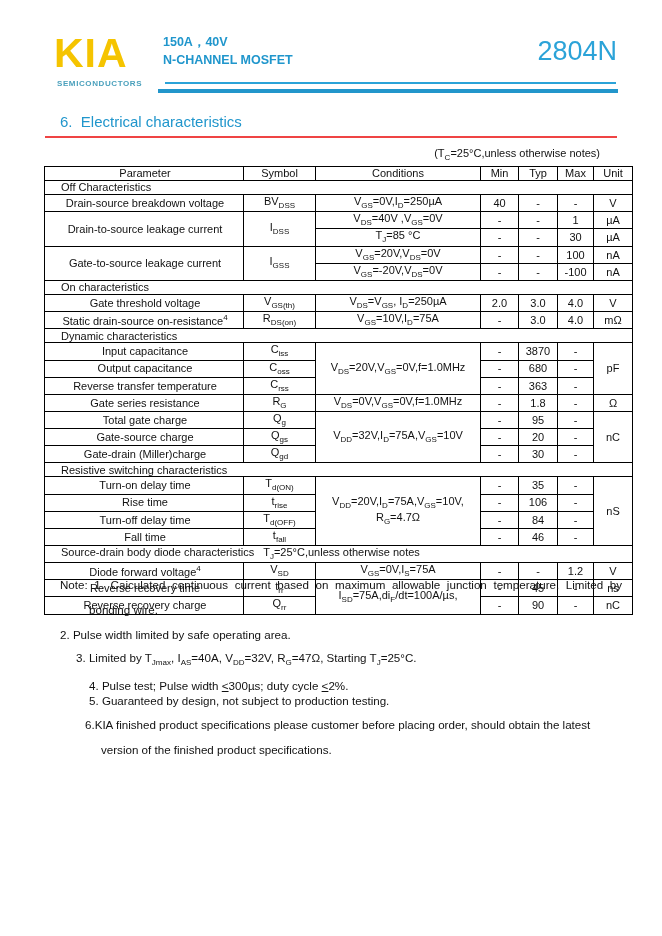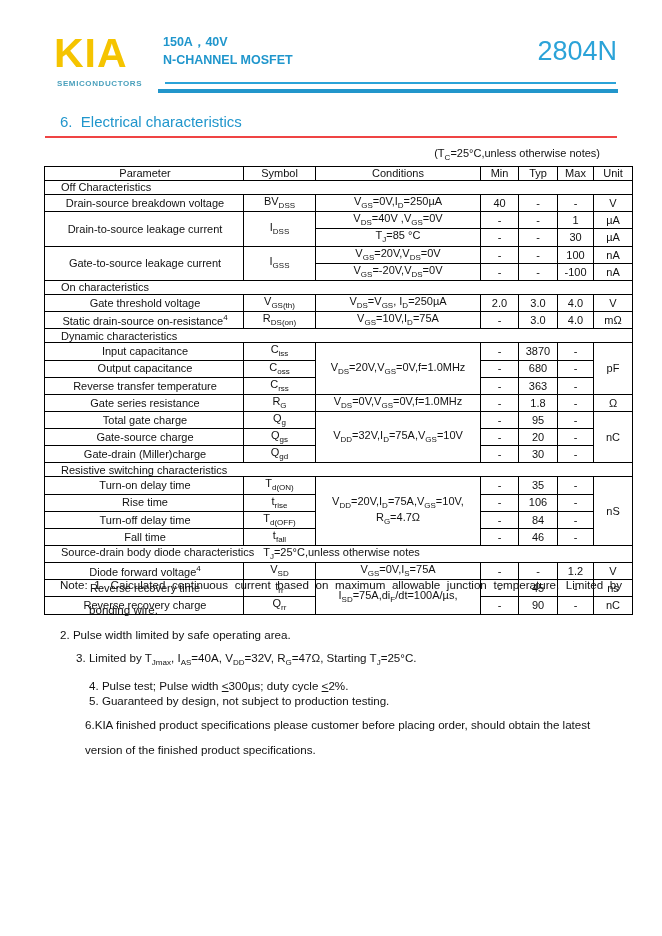--- a/index.html
+++ b/index.html
@@ -61,21 +61,21 @@
   
   .notes { position:absolute; left:60px; right:40px; top:555px; font-size:11.6px; color:#111; }
   .nline { line-height:15px;margin-top:22px; }
   .n1 { text-align:justify; text-align-last:justify; }
   .n2 { margin-left:29px; margin-top:10px; }
   .n3 { margin-top:10px; }
   .n4 { margin-left:16px; margin-top:8px; }
   .n5 { margin-left:29px; margin-top:8px; }
   .n6 { margin-left:29px; margin-top:0px; }
   .n7 { margin-left:25px; margin-top:9px; }
-  .n8 { margin-left:25px; margin-top:10px; }
+  .n8 { margin-left:41px; margin-top:10px; }
   .notes sub { font-size:8px; }
   
   .footer-line { position:absolute; left:45px; right:30px; top:868px; height:2px; background:#2ba3d8; }
   .footer-page { position:absolute; left:270px; top:873px; width:80px; text-align:right;
                  font-size:11px; font-weight:bold; color:#2096cc; }
   .footer-rev  { position:absolute; right:89px; top:873px; font-size:11px; font-weight:bold; color:#2096cc; }
 </style>
 </head>
 <body>
 

